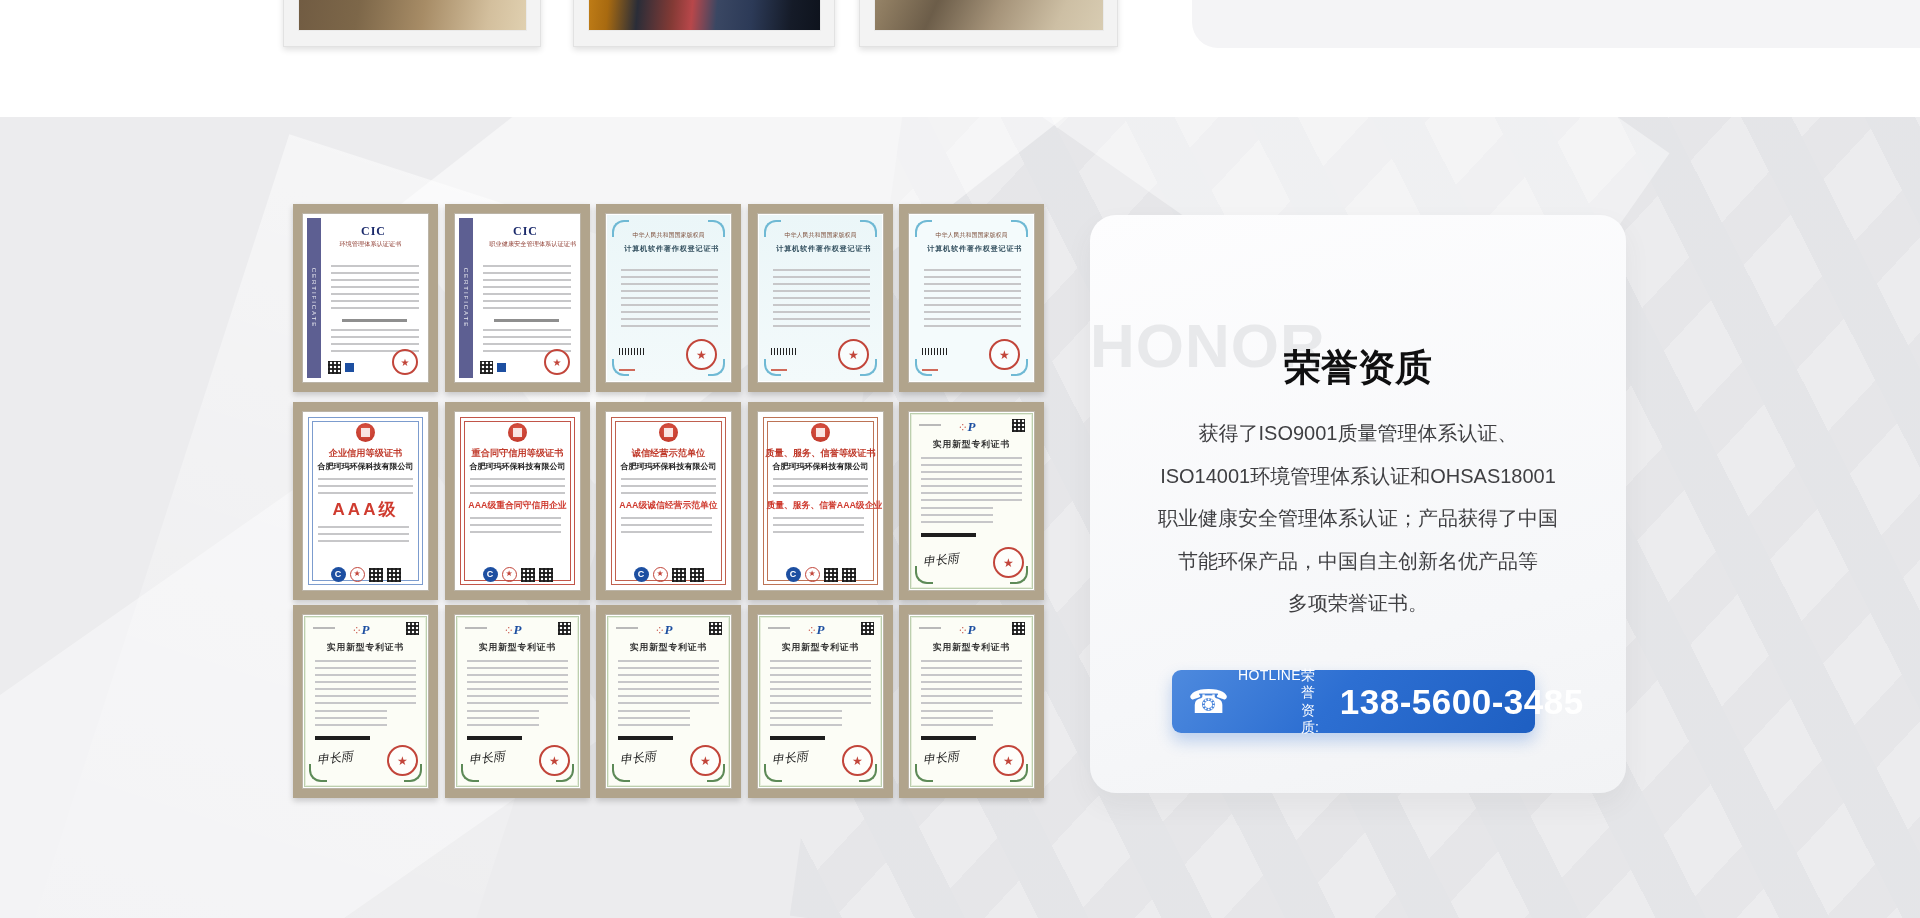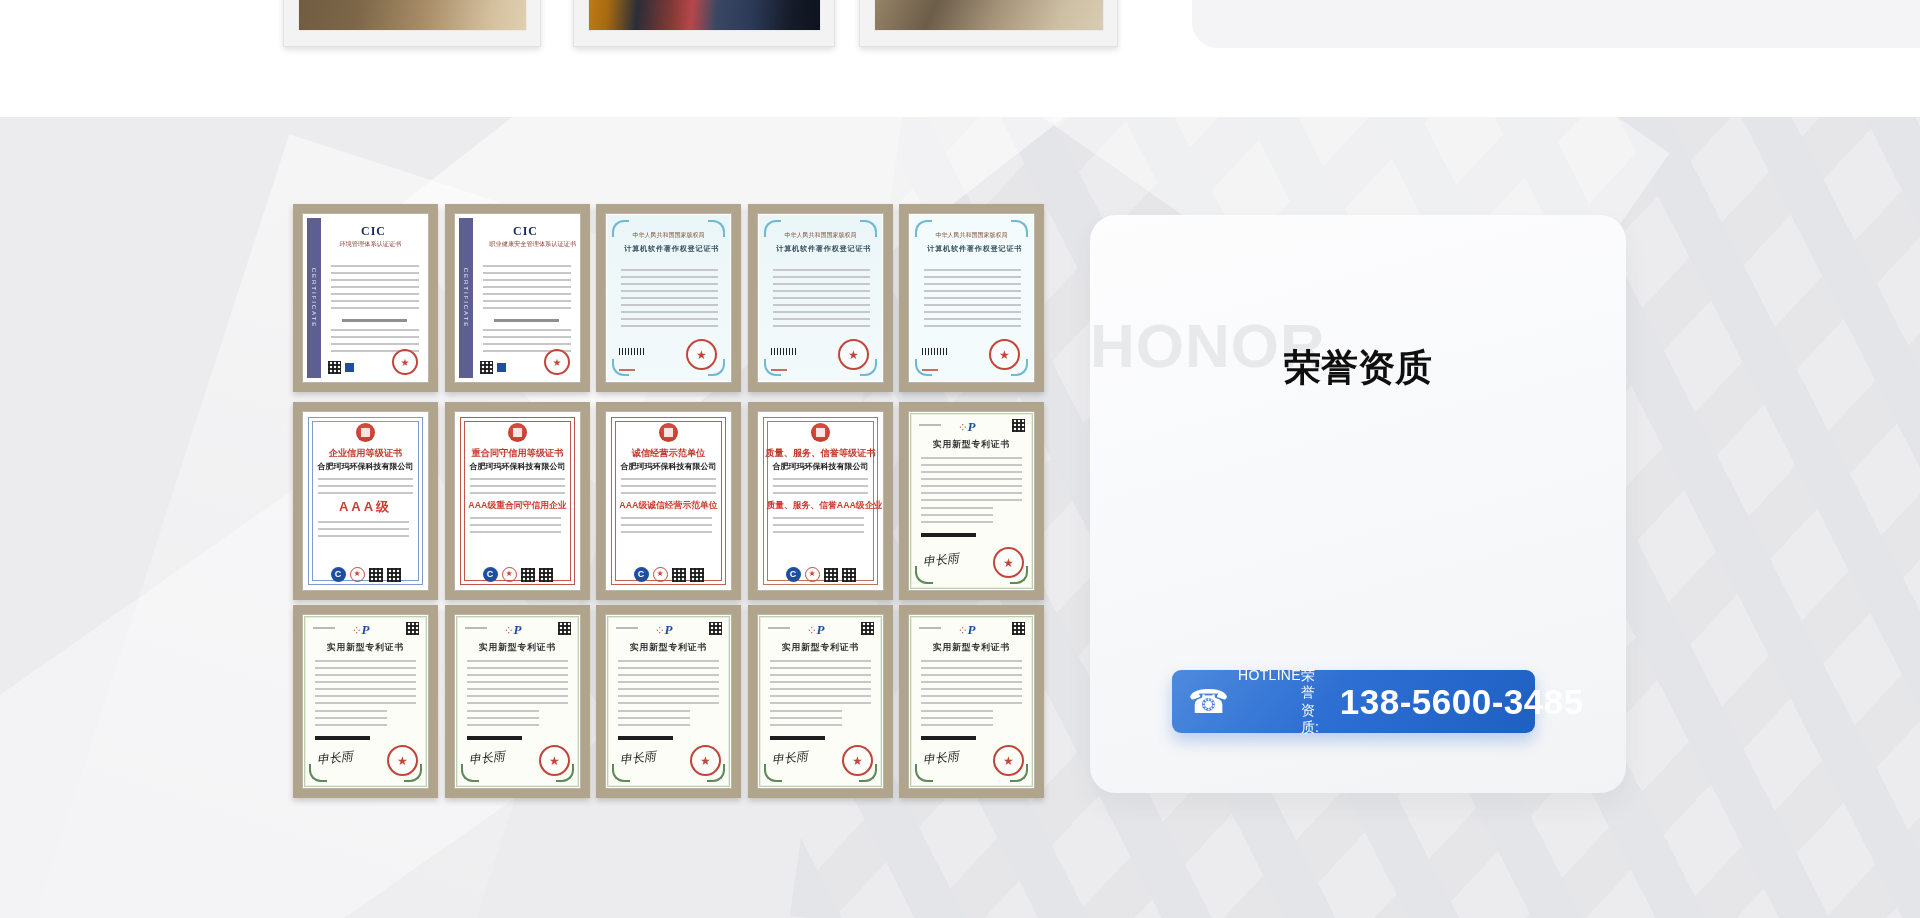--- a/index.html
+++ b/index.html
@@ -91,21 +91,21 @@
   .credit .rib{display:block;width:19px;height:19px;border-radius:50%;
         background:radial-gradient(circle at 50% 40%,#e05b4b,#b92f22);margin:10px auto 0;position:relative;}
   .credit .rib::after{content:"";position:absolute;left:5px;top:5px;width:9px;height:9px;background:#fff;opacity:.85;}
   .credit .ttl{display:block;text-align:center;color:#c03a2b;font-weight:bold;font-size:10px;
         white-space:nowrap;margin-top:4px;transform:scale(.92);}
   .credit .comp{display:block;text-align:center;color:#1c1c1c;font-weight:bold;font-size:10px;
         transform:scale(.8);white-space:nowrap;}
   .credit .tl1{margin:4px 14px 0;height:16px;}
   .credit .grade{display:block;text-align:center;color:#cf3b2f;font-weight:bold;margin-top:4px;
         font-size:10px;transform:scale(.88);white-space:nowrap;}
-  .credit .grade.big{font-size:13px;letter-spacing:3px;transform:none;}
+  .credit .grade.big{font-size:17px;letter-spacing:3px;transform:none;}
   .credit .tl2{margin:5px 18px 0 14px;height:18px;}
   .credit .badges{position:absolute;left:0;right:0;bottom:7px;display:flex;justify-content:center;
         align-items:center;gap:4px;}
   .badge-blue{width:15px;height:15px;border-radius:50%;background:#1d4fa1;color:#fff;font-size:9px;
         line-height:15px;text-align:center;font-weight:bold;font-style:normal;}
   .badge-star{width:13px;height:13px;border-radius:50%;border:1px solid #c2453a;color:#c2453a;
         font-size:8px;line-height:12px;text-align:center;font-style:normal;}
   .badges .qr{width:14px;height:14px;}
 
   
@@ -419,20 +419,25 @@
           <i>★</i>
         </span>
       <i class="gc bl"></i>
         <i class="gc br"></i>
     </span>
   </a>
 
   <div class="honor-card">
     <div class="honor-watermark">HONOR</div>
     <h2 class="honor-title">荣誉资质</h2>
+    <p class="honor-text">获得了ISO9001质量管理体系认证、
+ISO14001环境管理体系认证和OHSAS18001
+职业健康安全管理体系认证；产品获得了中国
+节能环保产品，中国自主创新名优产品等
+多项荣誉证书。</p>
     <a class="hotline-btn">
       <span class="ph-icon">☎</span>
       <span class="ph-labels">
         <span class="l1">HOTLINE</span>
         <span class="l2">荣誉资质:</span>
       </span>
       <span class="ph-number">138-5600-3485</span>
     </a>
   </div>
 

